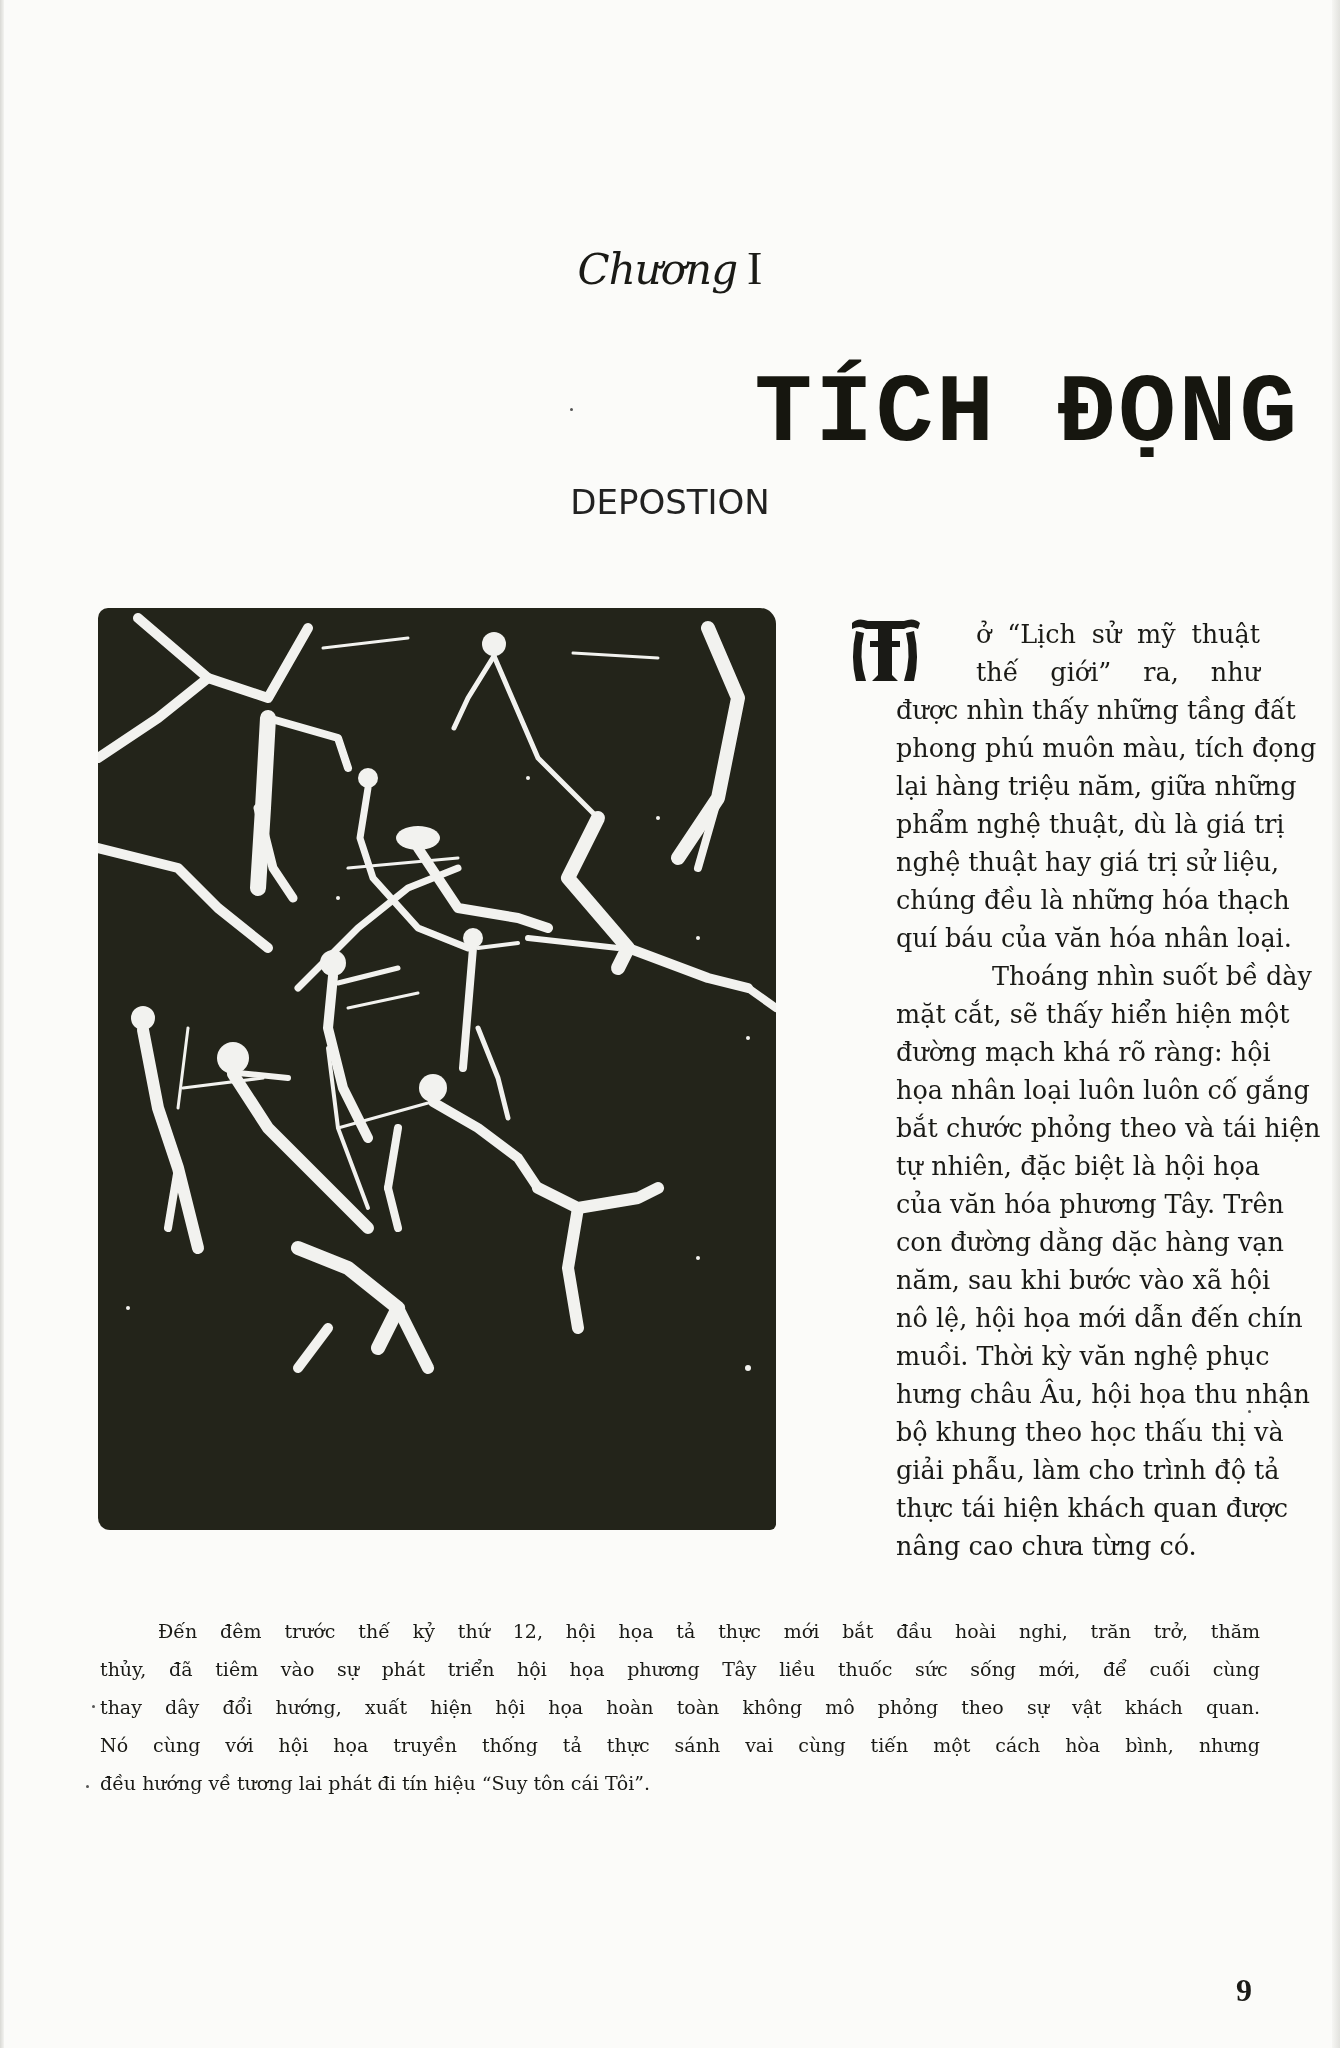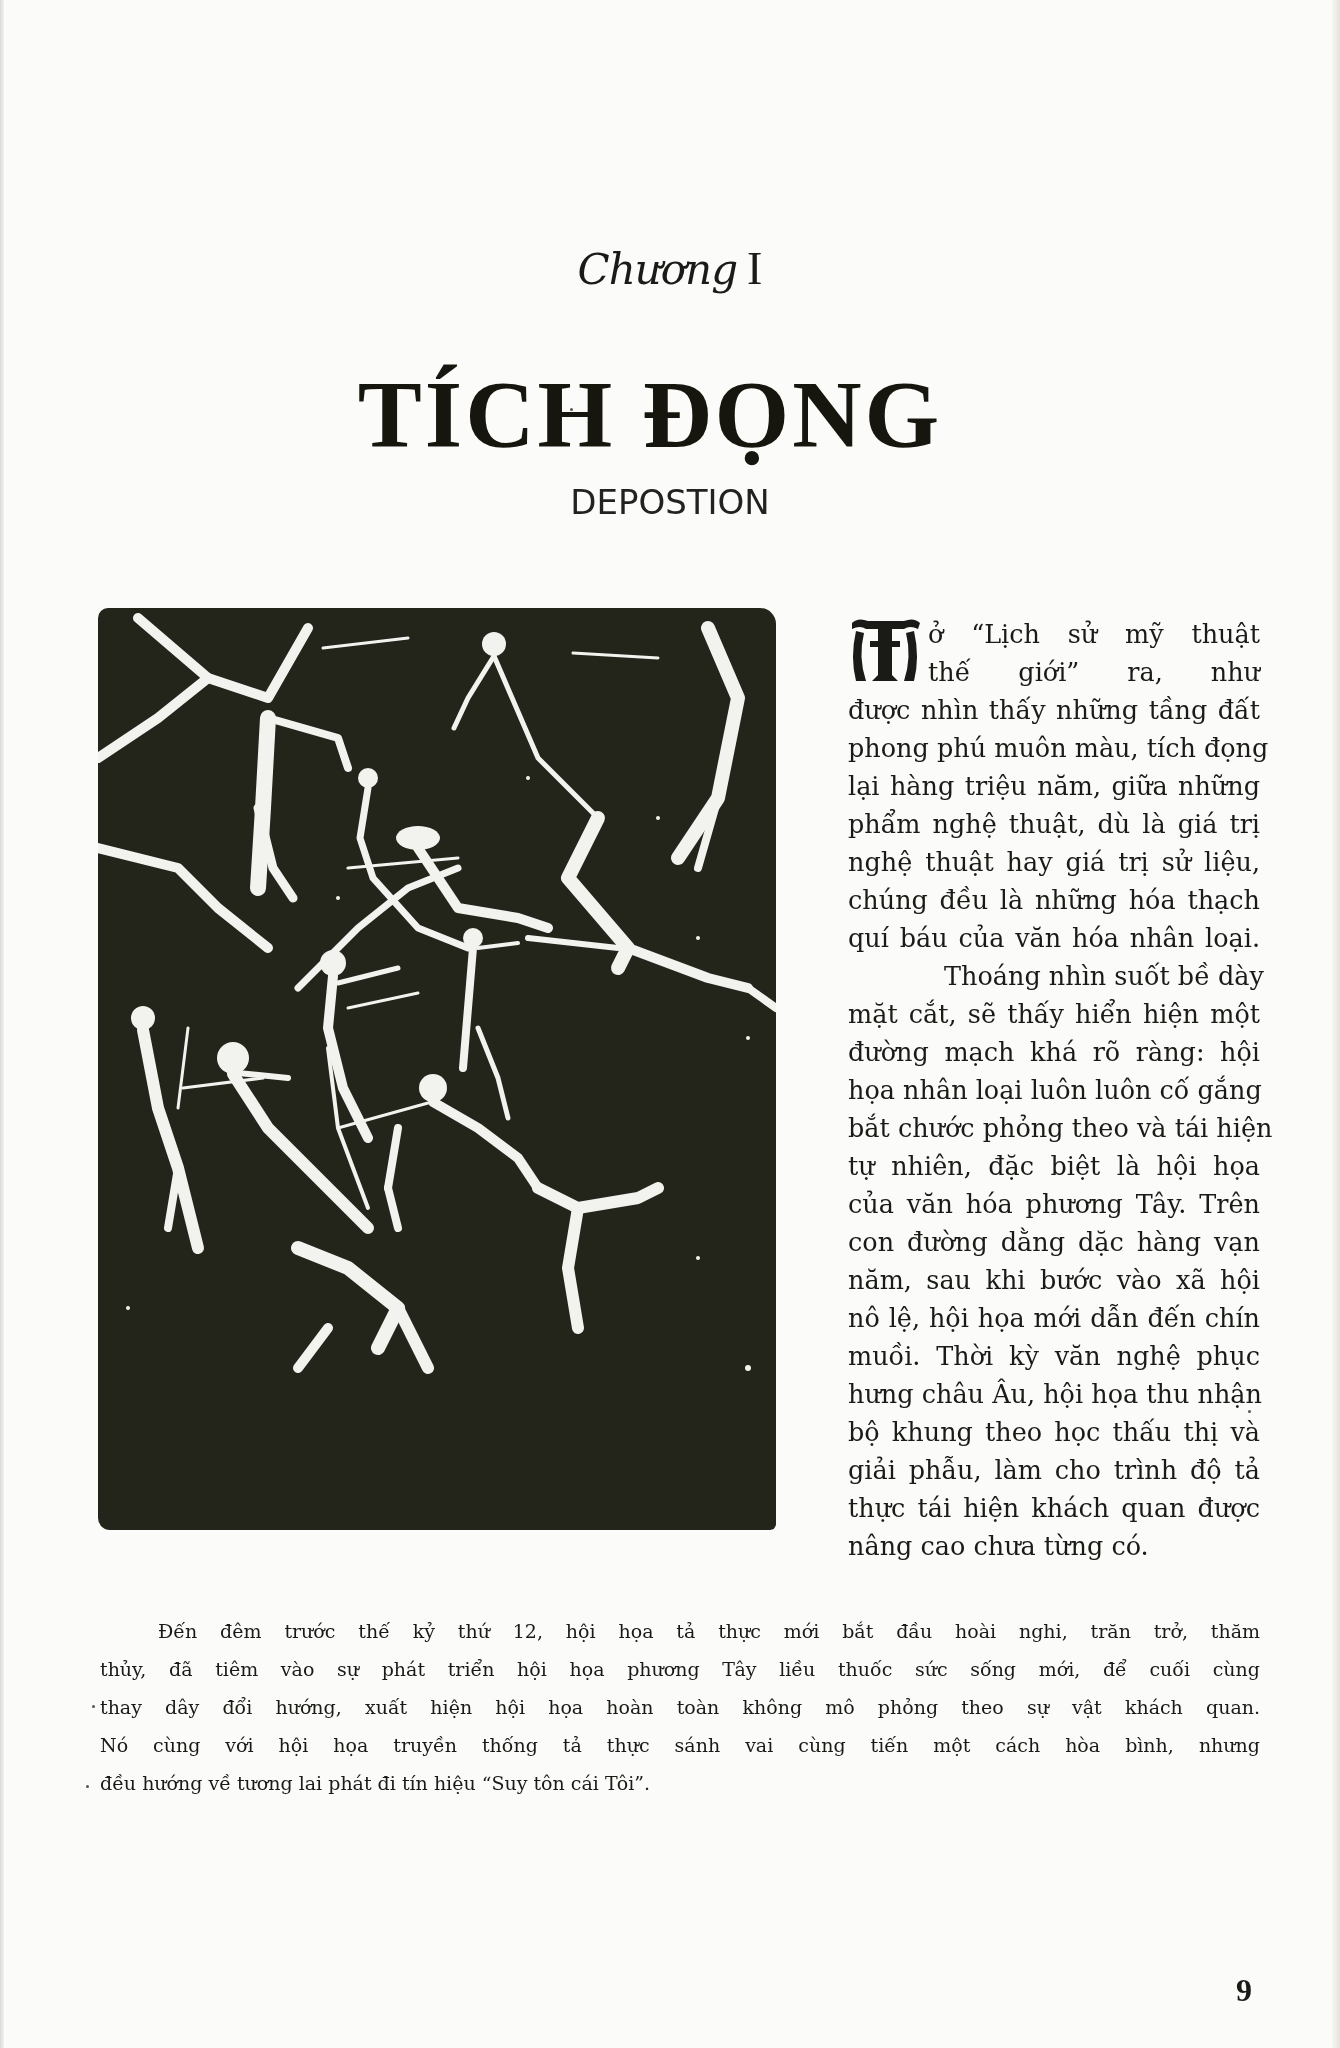--- a/index.html
+++ b/index.html
@@ -13,41 +13,41 @@
     .page-edge-right { position: absolute; right: 0; top: 0; width: 8px; height: 2048px; background: linear-gradient(90deg, #f6f6f3, #e2e2de); }
 
     .chapter-label {
       position: absolute; top: 238px; left: 0; width: 1340px; text-align: center;
       font-size: 46px; line-height: 60px;
     }
     .chapter-label .script { font-family: "DejaVu Serif", serif; font-style: italic; font-size: 42px; letter-spacing: -1px; }
     .chapter-label .num { font-family: "Liberation Serif", serif; font-size: 46px; margin-left: 10px; }
 
     .chapter-title {
-      position: absolute; top: 360px; left: 0; width: 1300px; text-align: center;
-      font-family: Liberation Serif, serif; font-weight: bold;
+      position: absolute; top: 360px; left: 0; width: 1300px; text-align: right;
+      font-family: Liberation Mono, monospace; font-weight: bold;
       font-size: 96px; line-height: 110px; letter-spacing: 3px; color: #16160f;
     }
     .chapter-subtitle {
       position: absolute; top: 480px; left: 0; width: 1340px; text-align: center;
       font-family: "DejaVu Sans", sans-serif; font-size: 34px; line-height: 44px; letter-spacing: 0px; color: #222;
     }
 
     .figure {
       position: absolute; left: 98px; top: 608px; width: 678px; height: 922px;
       background: #23241a; border-radius: 10px 16px 6px 12px;
       overflow: hidden;
     }
     .figure svg { width: 100%; height: 100%; display: block; }
 
     .col-text {
       position: absolute; left: 848px; top: 615px; width: 412px;
       font-size: 25.5px; line-height: 38px; text-align: justify;
     }
-    .col-text .line { display: block; text-align: justify; text-align-last: justify; height: 38px; white-space: nowrap; }
+    .col-text .line { display: block; text-align: justify; text-align-last: justify; height: 38px; white-space: nowrap; margin-left: 48px; }
     .col-text .line.last { text-align-last: left; }
     .col-text .line.indent { padding-left: 96px; }
     .col-text .line.dropcap-line { padding-left: 80px; }
 
     .dropcap {
       position: absolute; left: 848px; top: 617px; width: 74px; height: 70px;
     }
 
     .full-text {
       position: absolute; left: 100px; top: 1612px; width: 1160px;

